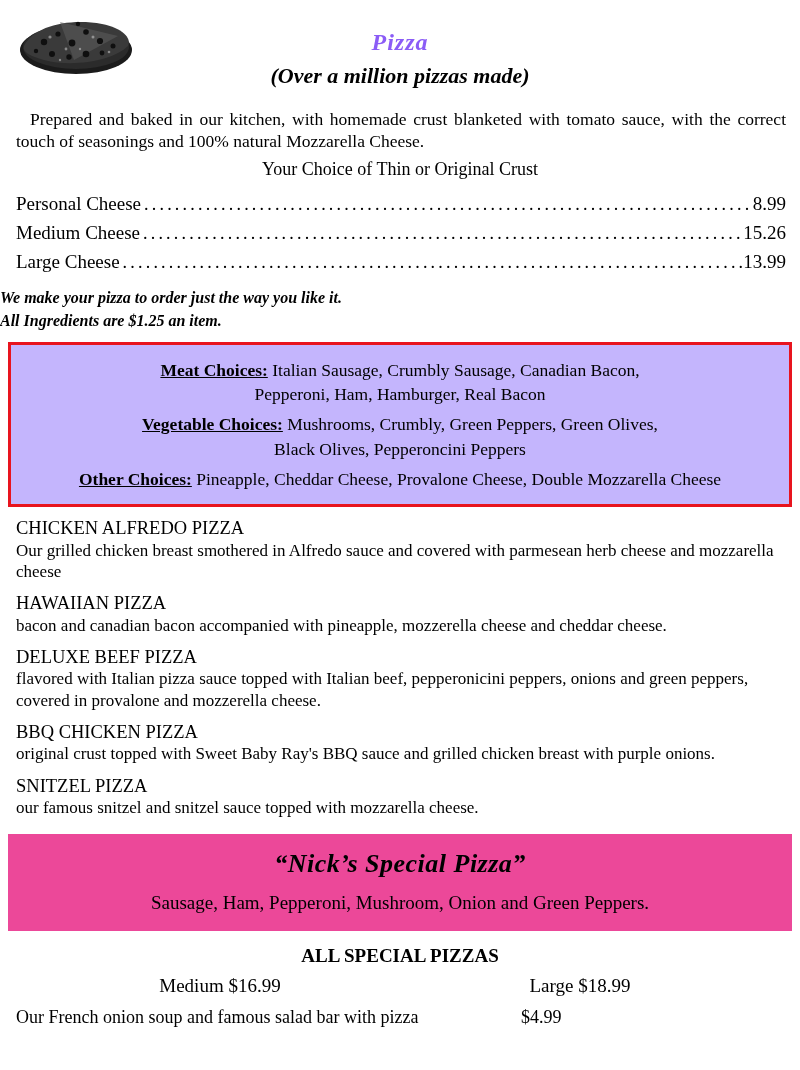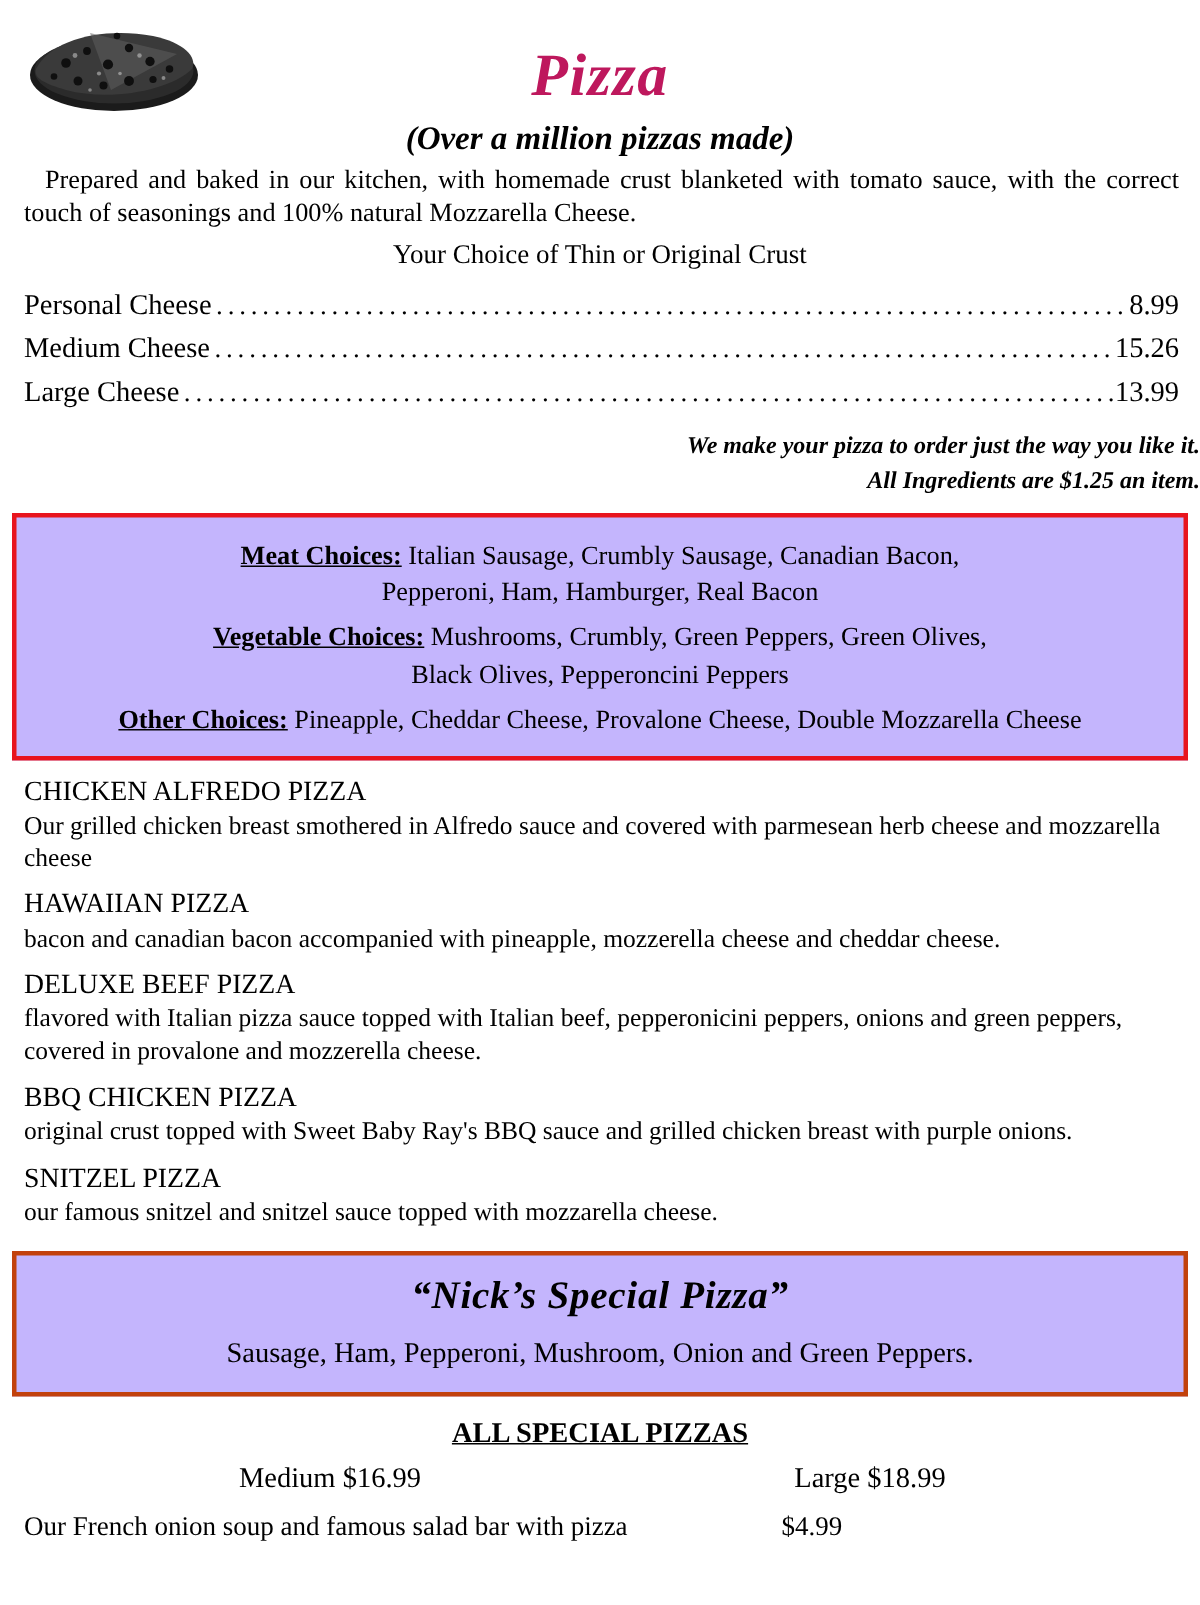--- a/index.html
+++ b/index.html
@@ -33,22 +33,22 @@
     left: 14px;
     top: 16px;
     width: 124px;
     height: 62px;
   }
   .title {
     text-align: center;
     font-family: "Liberation Serif", serif;
     font-style: italic;
     font-weight: bold;
-    font-size: 40px;
-    color: #be185d;
+    font-size: 24px;
+    color: #8b5cf6;
     letter-spacing: 1px;
     padding-top: 30px;
     line-height: 1;
   }
   .subtitle {
     text-align: center;
     font-style: italic;
     font-weight: bold;
     font-size: 22px;
     margin-top: 9px;
@@ -87,21 +87,21 @@
     white-space: nowrap;
     letter-spacing: 3.2px;
     font-size: 18px;
     padding: 0 3px;
     color: #000;
   }
   .price-row .price { flex: 0 0 auto; }
 
   
   .note-block {
-    text-align: right;
+    text-align: left;
     font-style: italic;
     font-weight: bold;
     font-size: 16px;
     line-height: 1.42;
     margin-top: 10px;
     margin-bottom: 9px;
   }
 
   
   .choices-box {
@@ -136,42 +136,41 @@
     line-height: 1.18;
   }
   .specialty-desc {
     font-size: 17px;
     line-height: 1.24;
   }
 
   
   .nicks-box {
     margin: 16px 8px 0 8px;
-    border: 3px solid #c2410c;
-    background: #c4b5fd;
+    border: 3px solid #ec4899;
+    background: #ec4899;
     padding: 12px 10px 14px 10px;
     text-align: center;
   }
   .nicks-title {
     font-style: italic;
     font-weight: bold;
     font-size: 26px;
     letter-spacing: 0.5px;
   }
   .nicks-desc {
     font-size: 19px;
     margin-top: 13px;
   }
 
   
   .all-special-title {
     text-align: center;
     font-weight: bold;
     font-size: 19px;
-    text-decoration: underline;
     margin-top: 14px;
   }
   .sizes-row {
     display: flex;
     font-size: 19px;
     margin-top: 8px;
     padding: 0 40px 0 40px;
   }
   .sizes-row .medium {
     flex: 1 1 50%;

